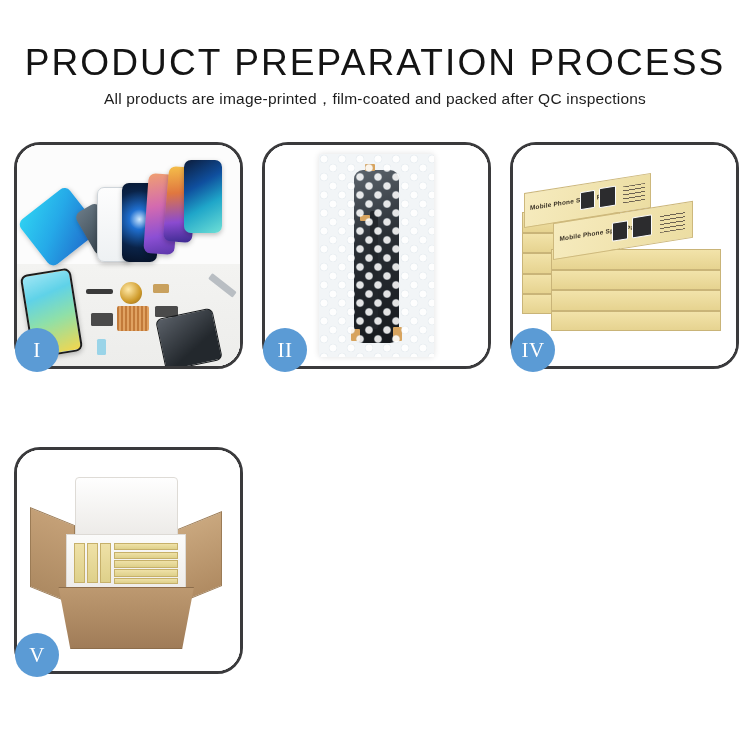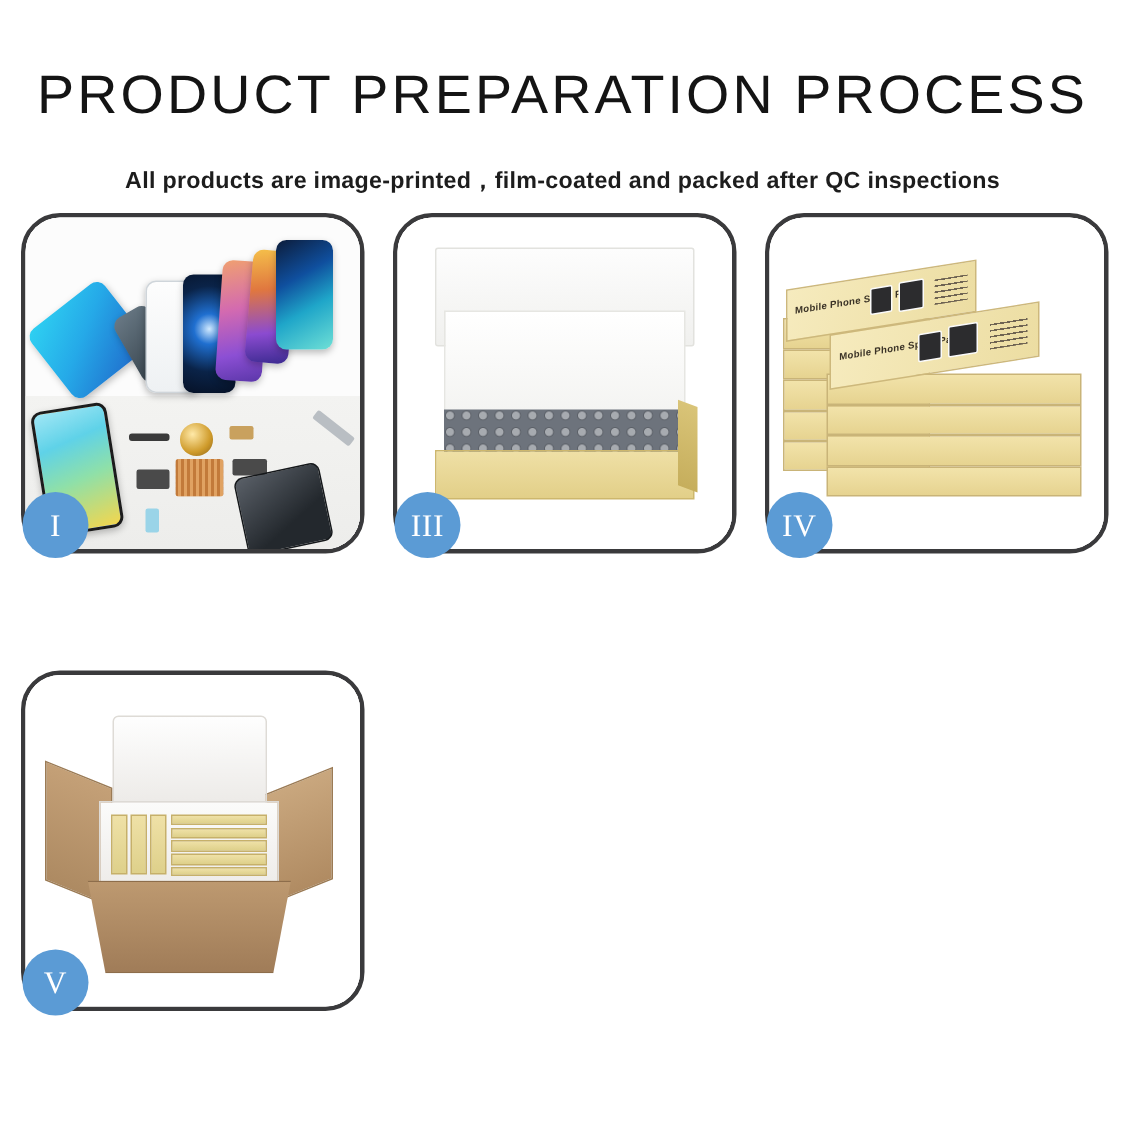--- a/index.html
+++ b/index.html
@@ -23,24 +23,24 @@
     letter-spacing: 2.0px;
     color: #141414;
     line-height: 1;
     margin-top: 45px;
     transform: scaleX(1.03);
   }
 
   .subtitle {
     font-family: "Liberation Sans", sans-serif;
     font-size: 15.5px;
-    font-weight: 700;
+    font-weight: 400;
     color: #1d1d1d;
     letter-spacing: 0.2px;
-    margin-top: 29px;
+    margin-top: 8px;
   }
 
   
   .grid {
     position:absolute;
     left: 14px; top: 142px;
     width: 724px; height: 532px;
     display: grid;
     grid-template-columns: repeat(3, 229px);
     grid-template-rows: repeat(2, 227px);
@@ -322,34 +322,38 @@
           <div class="part" style="left:36%; top:88%; width:4%; height:7%; background:#9ad4e8;"></div>
           <div class="part" style="left:80%; top:90%; width:8%; height:4%; background:#8d8d8d;"></div>
           <div class="board" style="left:64%; top:76%; width:26%; height:24%; transform:rotate(-12deg);"></div>
           <div class="part" style="left:85%; top:62%; width:14%; height:3%; background:#b9bec3; transform:rotate(38deg);"></div>
         </div>
       </div>
       <div class="badge">I</div>
       <span class="sr-only">Assorted mobile phones, screen protectors and spare parts laid out</span>
     </div>
 
-
     <div class="card">
       <div class="card-inner">
-        <div class="s3">
-          <div class="lid"></div>
-          <div class="foam"></div>
-          <div class="bubblebed"></div>
-          <div class="boxfront"></div>
-          <div class="boxside"></div>
+        <div class="s2">
+          <div class="wrap">
+            <div class="screen"></div>
+            <div class="flex"></div>
+            <div class="tape" style="left:40%; top:5%; width:9%; height:3.5%;"></div>
+            <div class="tape" style="left:36%; top:30%; width:8%; height:3%;"></div>
+            <div class="tape" style="left:28%; top:86%; width:8%; height:6%;"></div>
+            <div class="tape" style="left:64%; top:85%; width:8%; height:7%;"></div>
+            <div class="bubbles"></div>
+          </div>
         </div>
       </div>
-      <div class="badge">III</div>
-      <span class="sr-only">Open yellow kraft box with white foam sheet over bubble wrap</span>
+      <div class="badge">II</div>
+      <span class="sr-only">Phone LCD screen sealed in bubble wrap bag</span>
     </div>
+
 
     <div class="card">
       <div class="card-inner">
         <div class="s4">
           <div class="stack">
 
             <div class="bx" style="left:0%;  top:22%; width:48%; height:11%;"></div>
             <div class="bx" style="left:0%;  top:33%; width:48%; height:11%;"></div>
             <div class="bx" style="left:0%;  top:44%; width:48%; height:11%;"></div>
             <div class="bx" style="left:0%;  top:55%; width:48%; height:11%;"></div>

